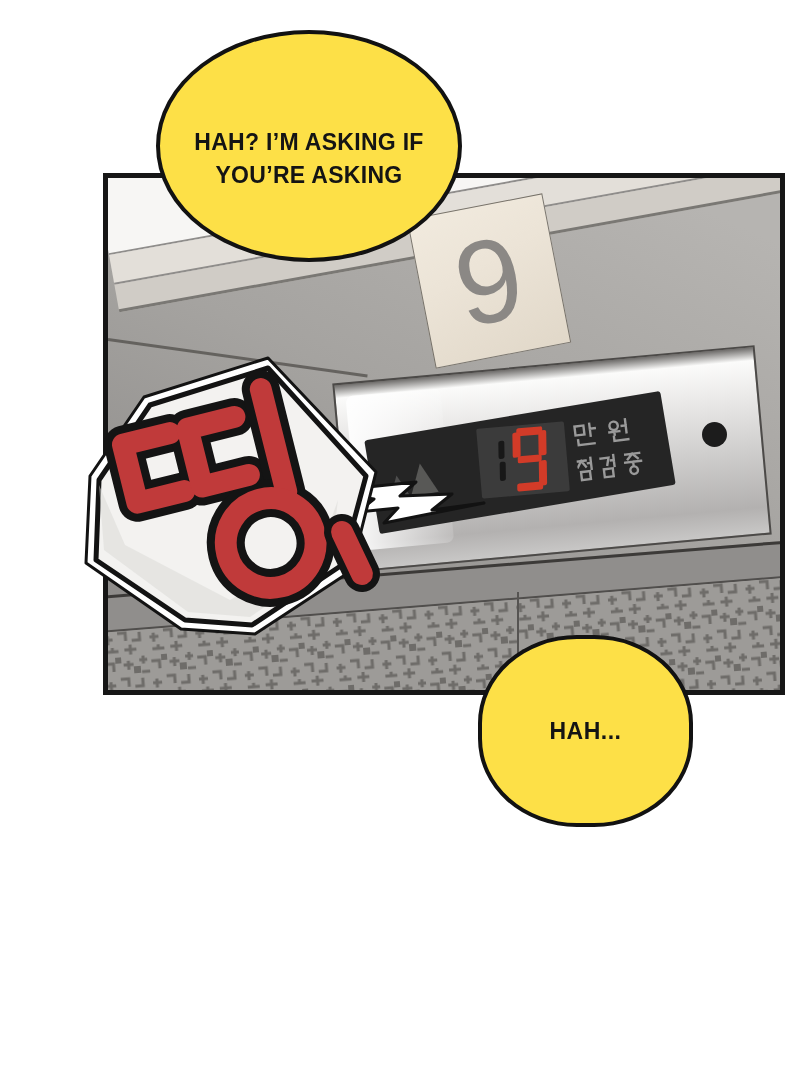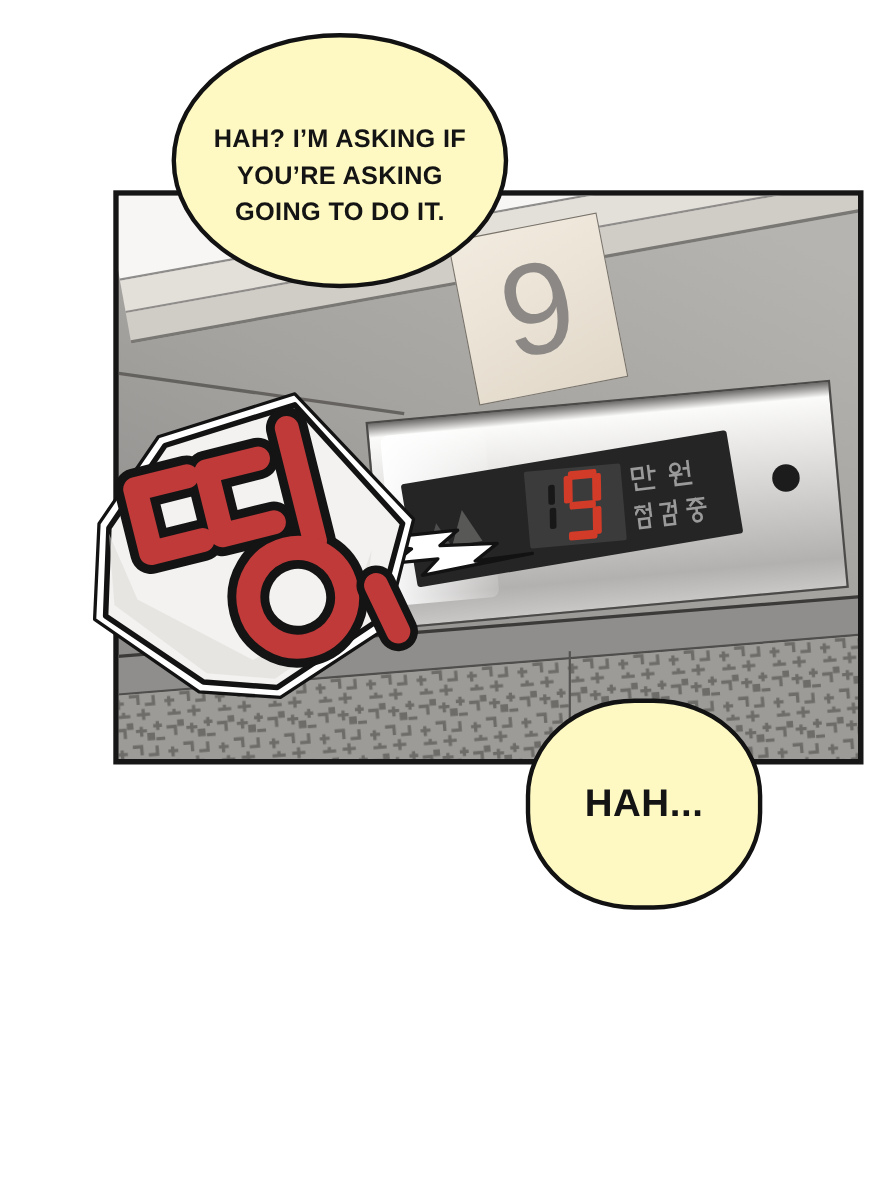--- a/index.html
+++ b/index.html
@@ -58,27 +58,27 @@
   #lower .band{height:32px;background:#908e8c;border-top:3px solid #3c3a38;border-bottom:2px solid #504e4c;}
   #lower .tiles{height:270px;position:relative;}
   #tileseam{left:409px;top:414px;width:2px;height:98px;background:#565452;}
 
   
   #zig{left:240px;top:296px;}
 
   
   #burst{left:80px;top:350px;z-index:3;}
 
-  .bubble{background:#fef9c3;border:4.5px solid #121212;box-sizing:border-box;z-index:4;
+  .bubble{background:#fde047;border:4.5px solid #121212;box-sizing:border-box;z-index:4;
           display:flex;align-items:center;justify-content:center;text-align:center;}
   #bubble-top{left:156px;top:30px;width:306px;height:232px;border-radius:50%;}
   #bubble-top .txt{font-size:23px;line-height:33px;font-weight:700;letter-spacing:.3px;color:#141414;
                    padding-top:26px;}
   #bubble-bottom{left:478px;top:635px;width:215px;height:192px;border-radius:46%;}
-  #bubble-bottom .txt{font-size:35px;font-weight:700;letter-spacing:.5px;color:#141414;}
+  #bubble-bottom .txt{font-size:23px;font-weight:700;letter-spacing:.5px;color:#141414;}
 </style>
 </head>
 <body>
 
 <div id="stage">
 
   <div id="panel" class="abs">
 
     <div id="stripes" class="abs">
       <div class="s1"></div>
@@ -214,21 +214,20 @@
     </g>
     <path d="M262,182 l20,42" stroke="#141414" stroke-width="36" stroke-linecap="round" fill="none"></path>
     <path d="M262,182 l20,42" stroke="#c03a3a" stroke-width="22" stroke-linecap="round" fill="none"></path>
   </svg>
   <span class="sr">띵!</span>
 
   <div id="bubble-top" class="abs bubble">
     <div class="txt">
       <div>HAH? I’M ASKING IF</div>
       <div>YOU’RE ASKING</div>
-      <div>GOING TO DO IT.</div>
     </div>
   </div>
 
   <div id="bubble-bottom" class="abs bubble">
     <div class="txt">HAH...</div>
   </div>
 
 </div>
 
 </body></html>

